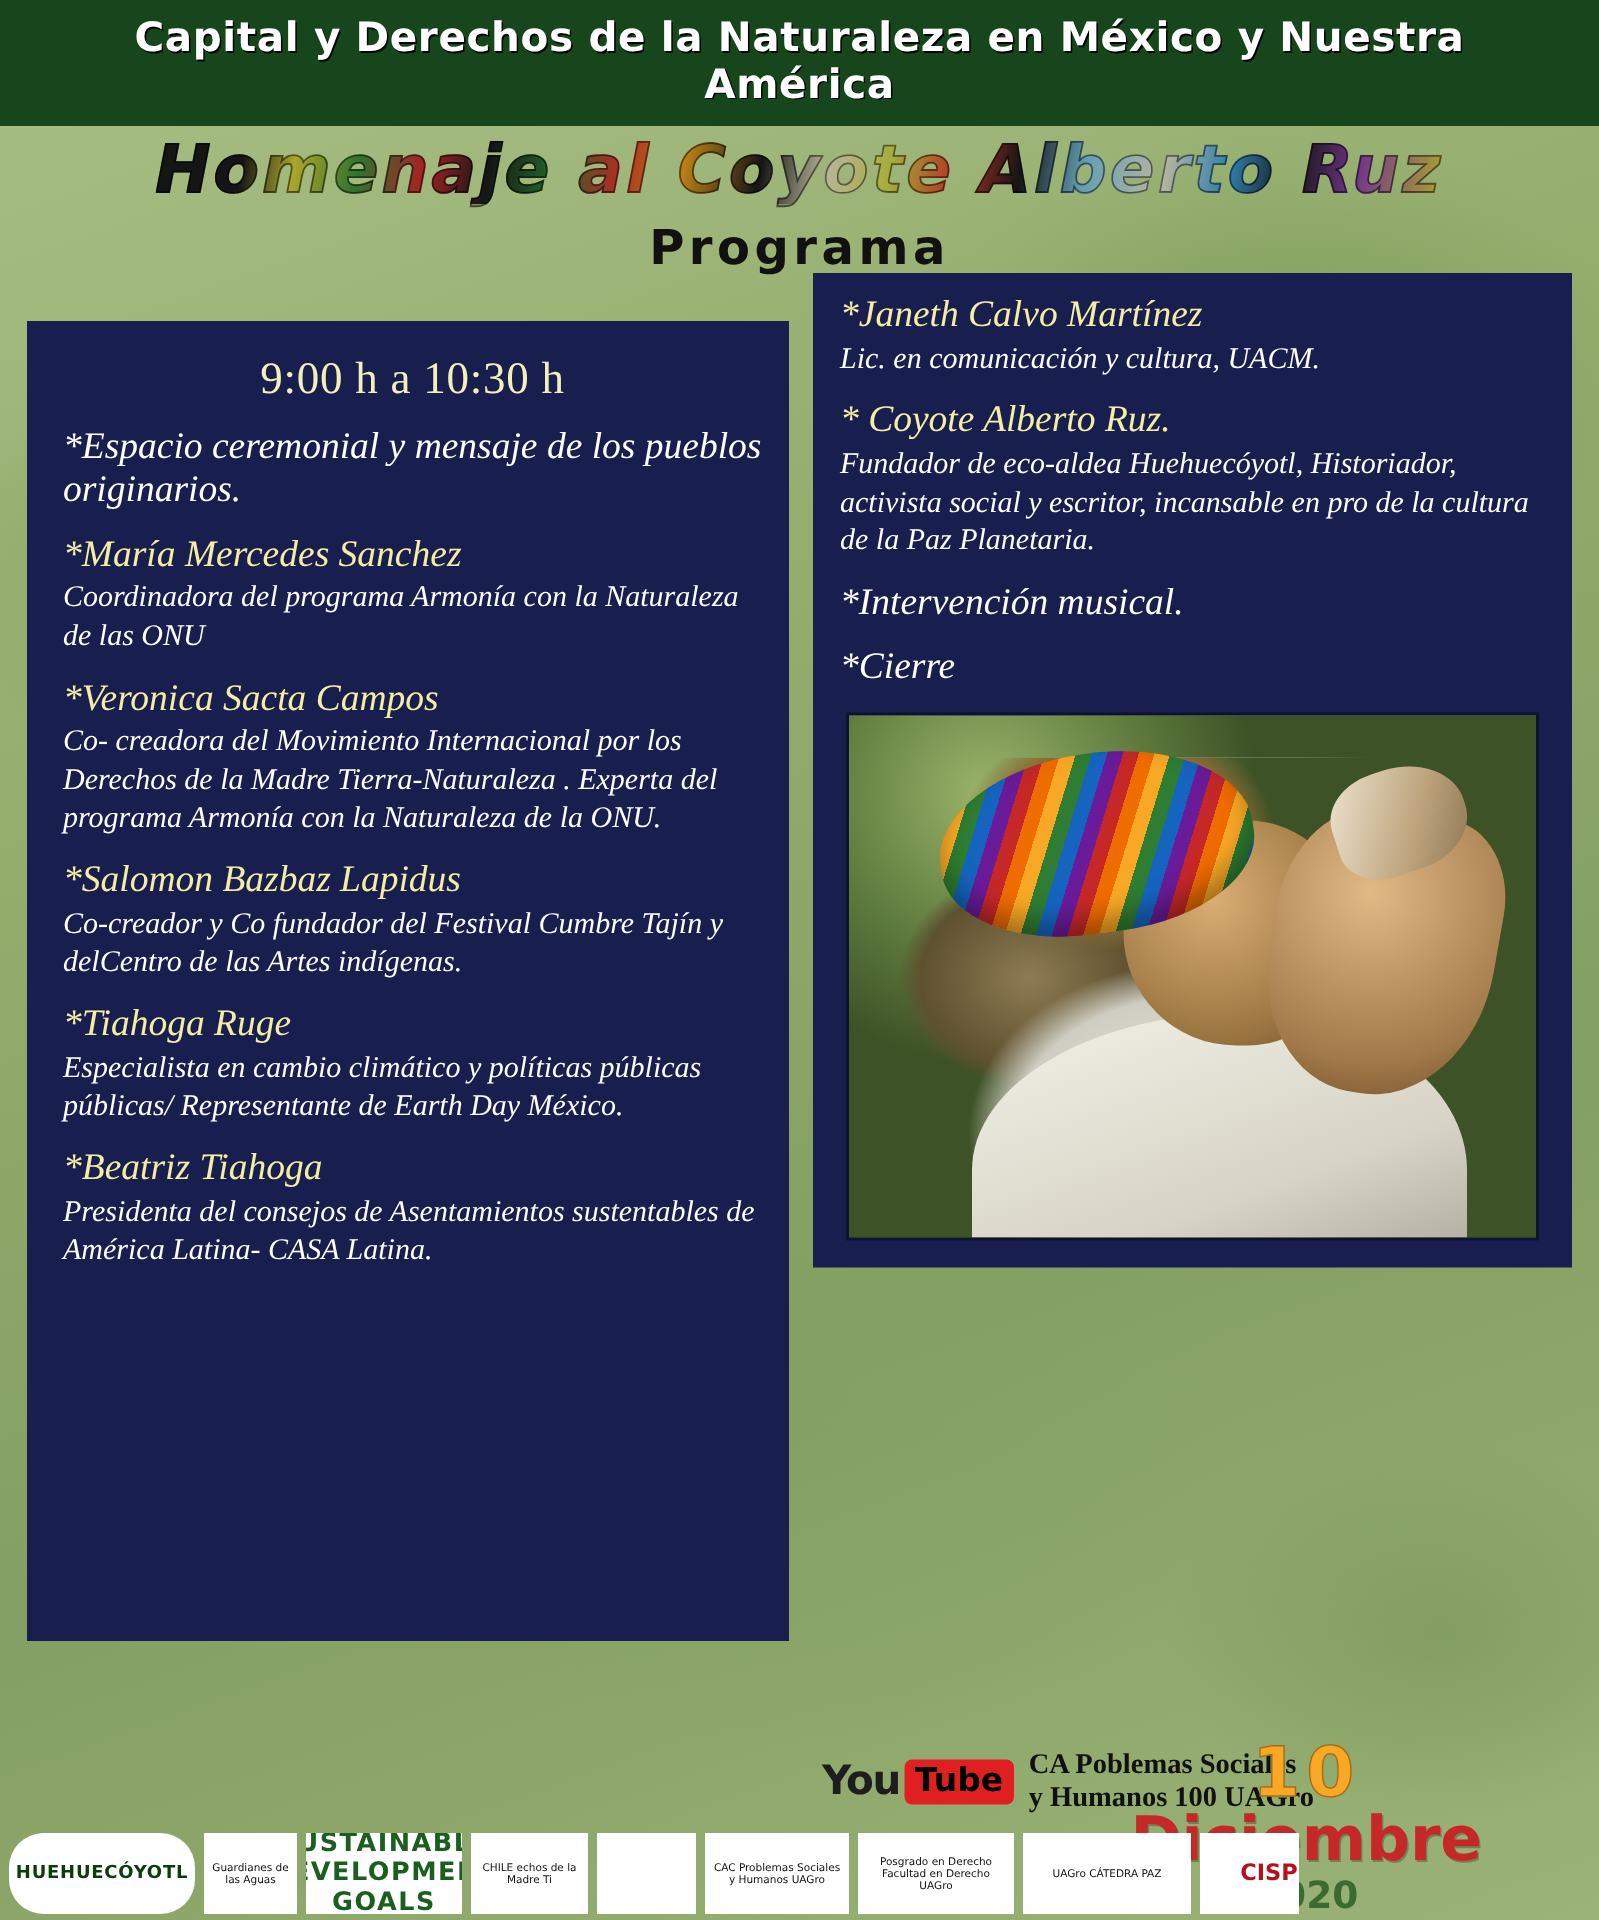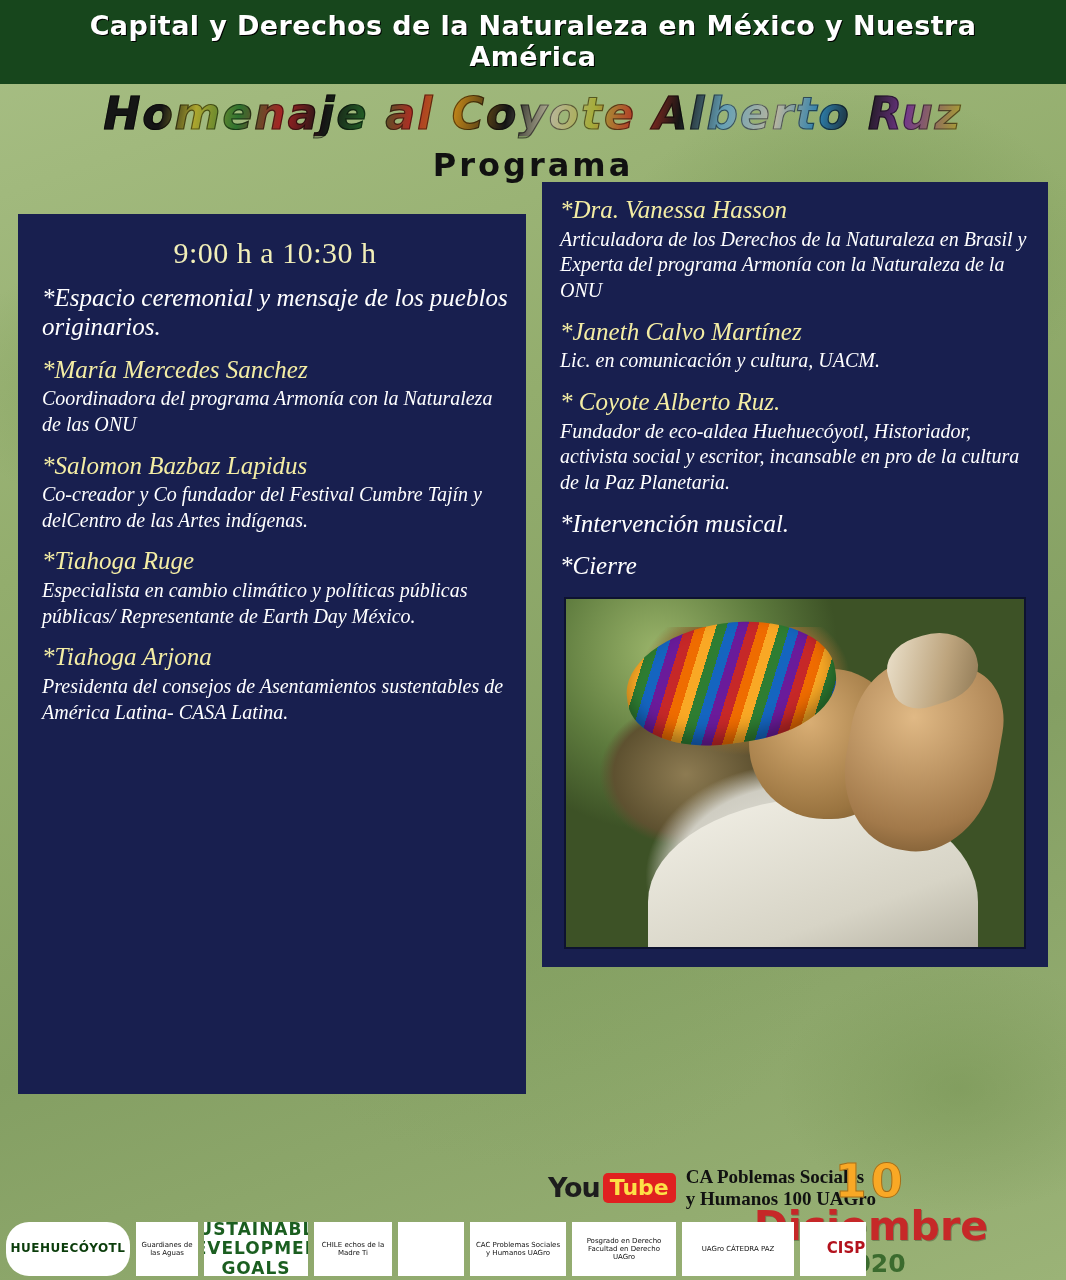--- a/index.html
+++ b/index.html
@@ -205,21 +205,21 @@
     left:548px; top:1166px;
     display:flex; align-items:center; gap:10px;
   }
   .yt-logo{ display:flex; align-items:center; }
   .yt-you{
     font-family:"DejaVu Sans", sans-serif;
     font-weight:bold; font-size:27px; color:#1d1d1d; letter-spacing:-1px;
   }
   .yt-tube{
     font-family:"DejaVu Sans", sans-serif;
-    font-weight:bold; font-size:22px; color:#fde047;
+    font-weight:bold; font-size:22px; color:#000000;
     background:#e02020; border-radius:5px;
     padding:2px 7px 3px; margin-left:3px;
   }
   .yt-text{
     font-family:"Liberation Serif", serif;
     font-size:19px; color:#111; line-height:1.15; font-weight:600;
   }
 
   
   .date-block{
@@ -298,42 +298,42 @@
 
     <div class="entry">
       <div class="name white">*Espacio ceremonial y mensaje de los pueblos originarios.</div>
     </div>
 
     <div class="entry">
       <div class="name">*María Mercedes Sanchez</div>
       <div class="desc">Coordinadora del programa Armonía con la Naturaleza de las ONU</div>
     </div>
 
+    <div class="entry">
+      <div class="name">*Veronica Sacta Campos</div>
+      <div class="desc">Co- creadora del Movimiento Internacional por los Derechos de la Madre Tierra-Naturaleza . Experta del programa Armonía con la Naturaleza de la ONU.</div>
+    </div>
 
     <div class="entry">
       <div class="name">*Salomon Bazbaz Lapidus</div>
       <div class="desc">Co-creador y Co fundador del  Festival Cumbre Tajín y delCentro de las Artes indígenas.</div>
     </div>
 
     <div class="entry">
       <div class="name">*Tiahoga Ruge</div>
       <div class="desc">Especialista en cambio climático y políticas públicas  públicas/ Representante de Earth Day México.</div>
     </div>
 
     <div class="entry">
-      <div class="name">*Tiahoga Arjona</div>
+      <div class="name">*Beatriz Tiahoga</div>
       <div class="desc">Presidenta del consejos de Asentamientos sustentables de América Latina- CASA Latina.</div>
     </div>
   </div>
 
   <div class="panel right-col">
-    <div class="entry">
-      <div class="name">*Dra. Vanessa Hasson</div>
-      <div class="desc">Articuladora de los Derechos de la Naturaleza en Brasil y Experta del programa Armonía con la Naturaleza de la ONU</div>
-    </div>
 
     <div class="entry">
       <div class="name">*Janeth Calvo Martínez</div>
       <div class="desc">Lic. en comunicación y cultura, UACM.</div>
     </div>
 
     <div class="entry">
       <div class="name">* Coyote Alberto Ruz.</div>
       <div class="desc">Fundador de eco-aldea Huehuecóyotl, Historiador, activista social y escritor, incansable en pro de la cultura  de la Paz Planetaria.</div>
     </div>

